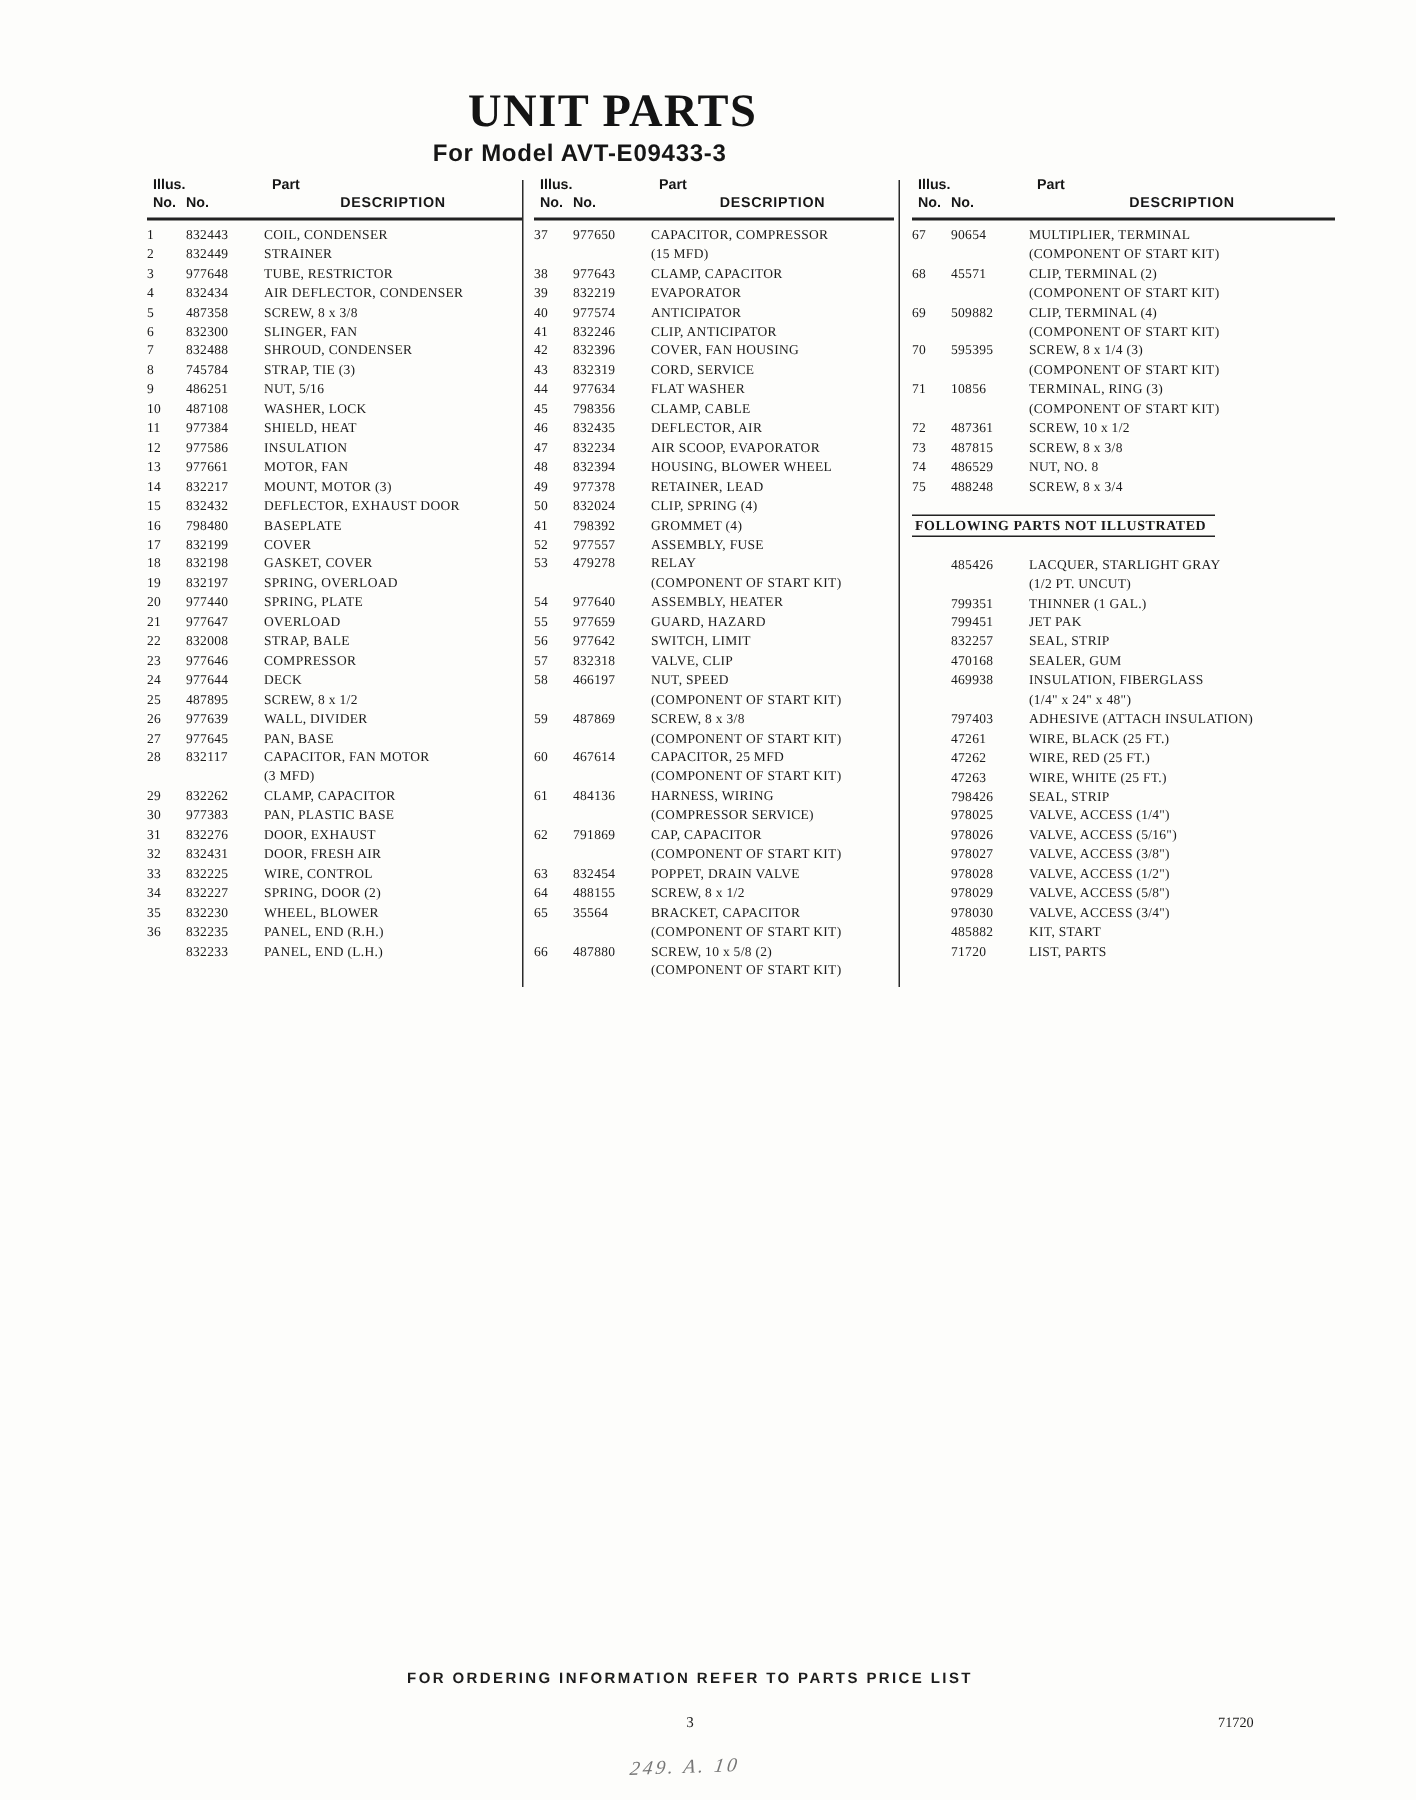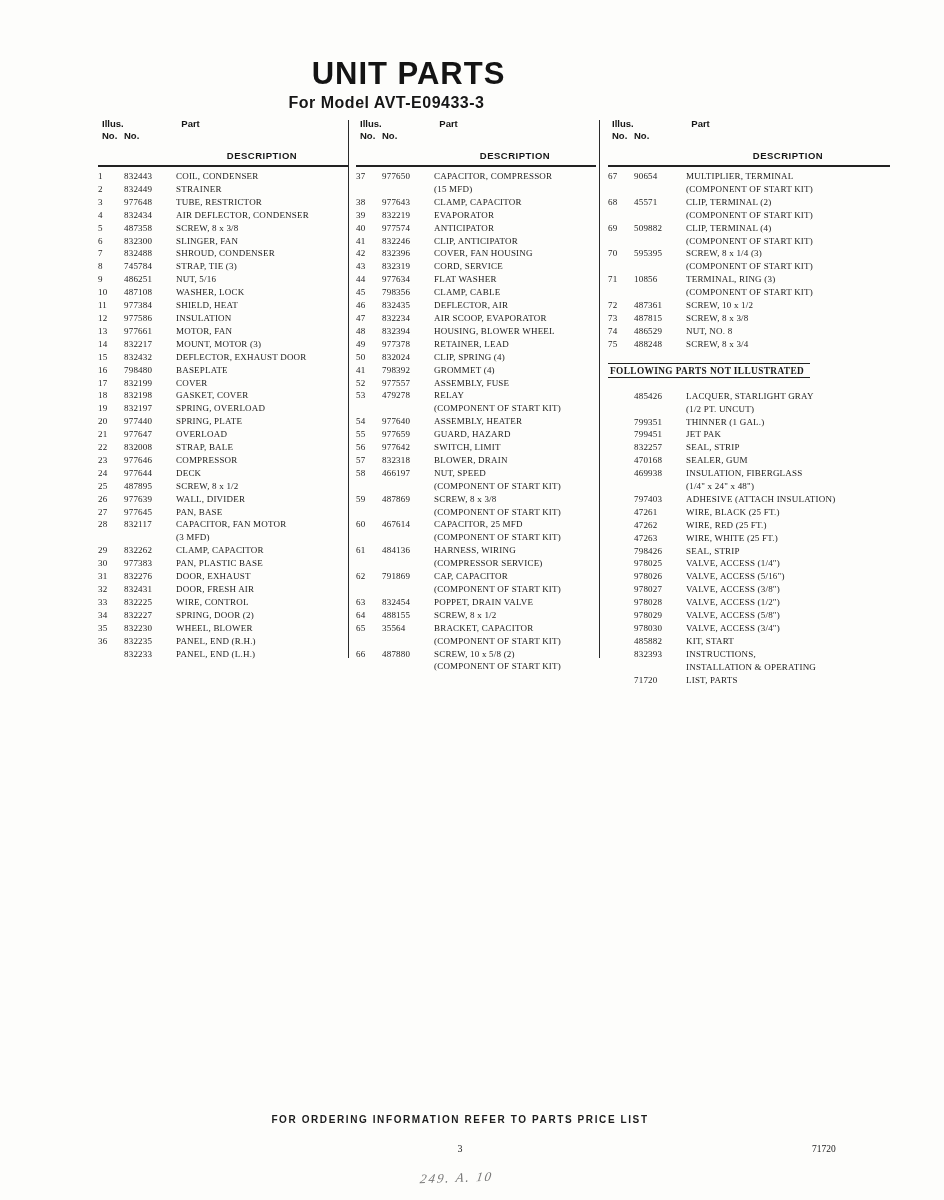--- a/index.html
+++ b/index.html
@@ -2,21 +2,21 @@
 <html><head>
 <meta charset="utf-8">
 <style>
   html,body{margin:0;padding:0;}
   body{
     width:944px;height:1200px;position:relative;background:#fdfdfb;color:#1a1a1a;
     font-family:"Liberation Serif", serif;overflow:hidden;
   }
   .page-title{
     position:absolute;top:56px;left:0;width:817px;text-align:center;
-    font-family:Liberation Sans, sans-serif;font-weight:bold;font-size:31px;
+    font-family:Liberation Serif, serif;font-weight:bold;font-size:31px;
     letter-spacing:1px;color:#141414;
   }
   .page-subtitle{
     position:absolute;top:94px;left:0;width:773px;text-align:center;
     font-family:"Liberation Sans", sans-serif;font-weight:bold;font-size:16px;
     letter-spacing:0.5px;color:#161616;
   }
   .col{position:absolute;top:118px;}
   .col-1{left:98px;width:250px;}
   .col-2{left:356px;width:240px;}
@@ -26,21 +26,21 @@
   .vd-2{left:599px;}
   .col-header{
     font-family:"Liberation Sans", sans-serif;font-weight:bold;font-size:9.5px;
     line-height:12px;border-bottom:2px solid #222;padding-bottom:3px;margin-bottom:3px;
     color:#161616;
   }
   .hdr-line1 .h-illus{margin-left:4px;}
   .hdr-line1 .h-part{margin-left:9px;padding-left:46px;}
   .hdr-line2{display:grid;grid-template-columns:26px 52px 1fr;}
   .hdr-line2 .h-no1{padding-left:4px;}
-  .hdr-line2 .h-desc{text-align:center;letter-spacing:0.5px;margin-top:20px;}
+  .hdr-line2 .h-desc{text-align:center;letter-spacing:0.5px;}
   .rows{font-size:9px;letter-spacing:0.2px;}
   .row{display:grid;grid-template-columns:26px 52px 1fr;line-height:12.9px;}
   .row .illus{white-space:nowrap;}
   .row .part{white-space:nowrap;}
   .row .desc .dline{white-space:nowrap;}
   .ni-section{margin-top:9px;}
   .ni-heading{
     display:inline-block;font-size:9.3px;font-weight:bold;letter-spacing:0.4px;
     border-top:1.5px solid #222;border-bottom:1.5px solid #222;
     padding:2px 6px 1px 2px;margin-bottom:12px;white-space:nowrap;
@@ -498,21 +498,21 @@
         <span class="illus">56</span>
         <span class="part">977642</span>
         <span class="desc">
           <div class="dline">SWITCH, LIMIT</div>
         </span>
       </div>
       <div class="row">
         <span class="illus">57</span>
         <span class="part">832318</span>
         <span class="desc">
-          <div class="dline">BLOWER, DRAIN</div>
+          <div class="dline">VALVE, CLIP</div>
         </span>
       </div>
       <div class="row">
         <span class="illus">58</span>
         <span class="part">466197</span>
         <span class="desc">
           <div class="dline">NUT, SPEED</div>
           <div class="dline">(COMPONENT OF START KIT)</div>
         </span>
       </div>
@@ -790,28 +790,20 @@
         </div>
         <div class="row">
           <span class="illus"></span>
           <span class="part">485882</span>
           <span class="desc">
             <div class="dline">KIT, START</div>
           </span>
         </div>
         <div class="row">
           <span class="illus"></span>
-          <span class="part">832393</span>
-          <span class="desc">
-            <div class="dline">INSTRUCTIONS,</div>
-            <div class="dline">INSTALLATION &amp; OPERATING</div>
-          </span>
-        </div>
-        <div class="row">
-          <span class="illus"></span>
           <span class="part">71720</span>
           <span class="desc">
             <div class="dline">LIST, PARTS</div>
           </span>
         </div>
       </div>
   </div>
 </div>
 
 <div class="footer-note">FOR ORDERING INFORMATION REFER TO PARTS PRICE LIST</div>

